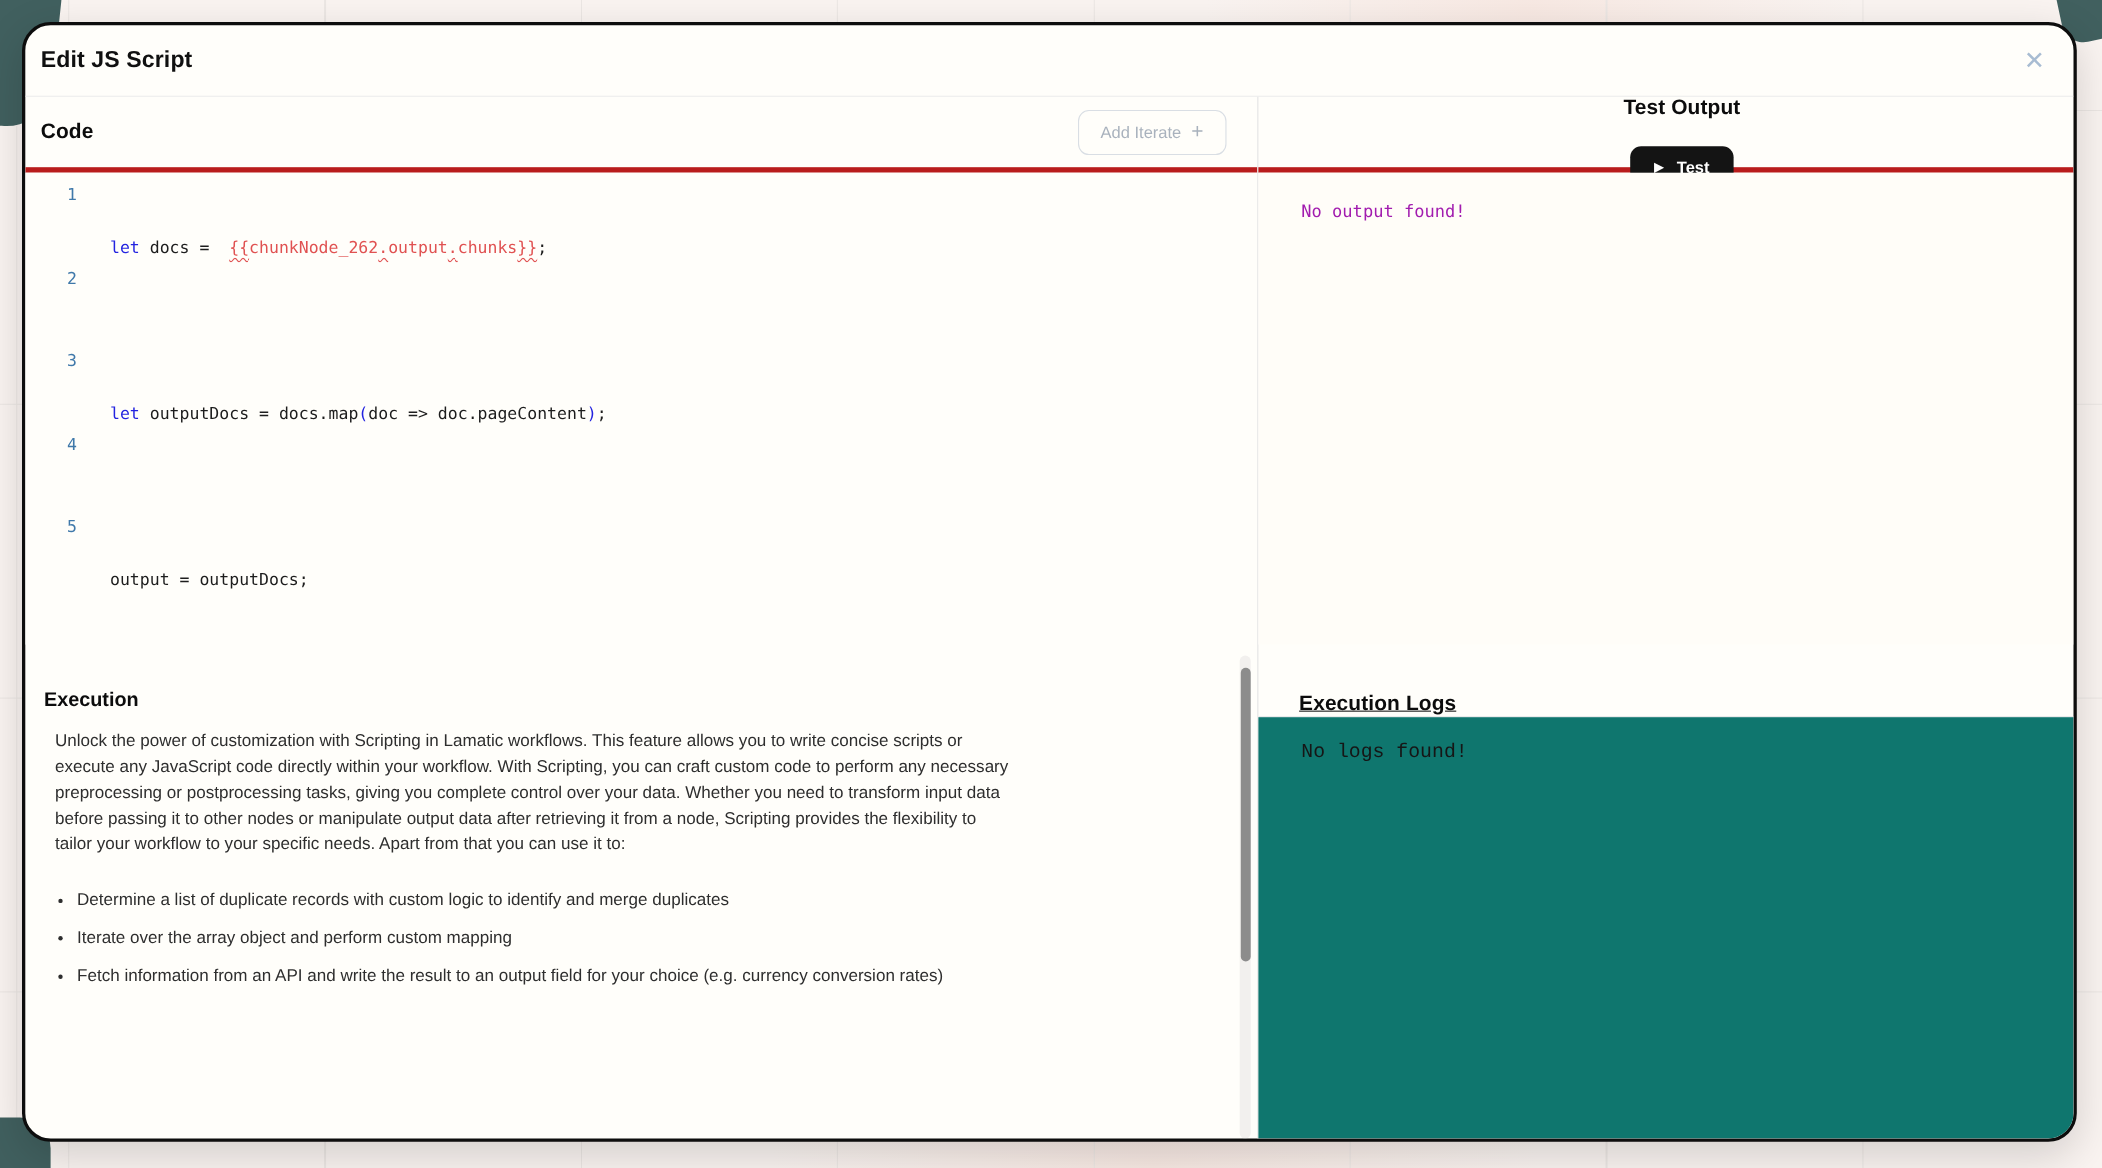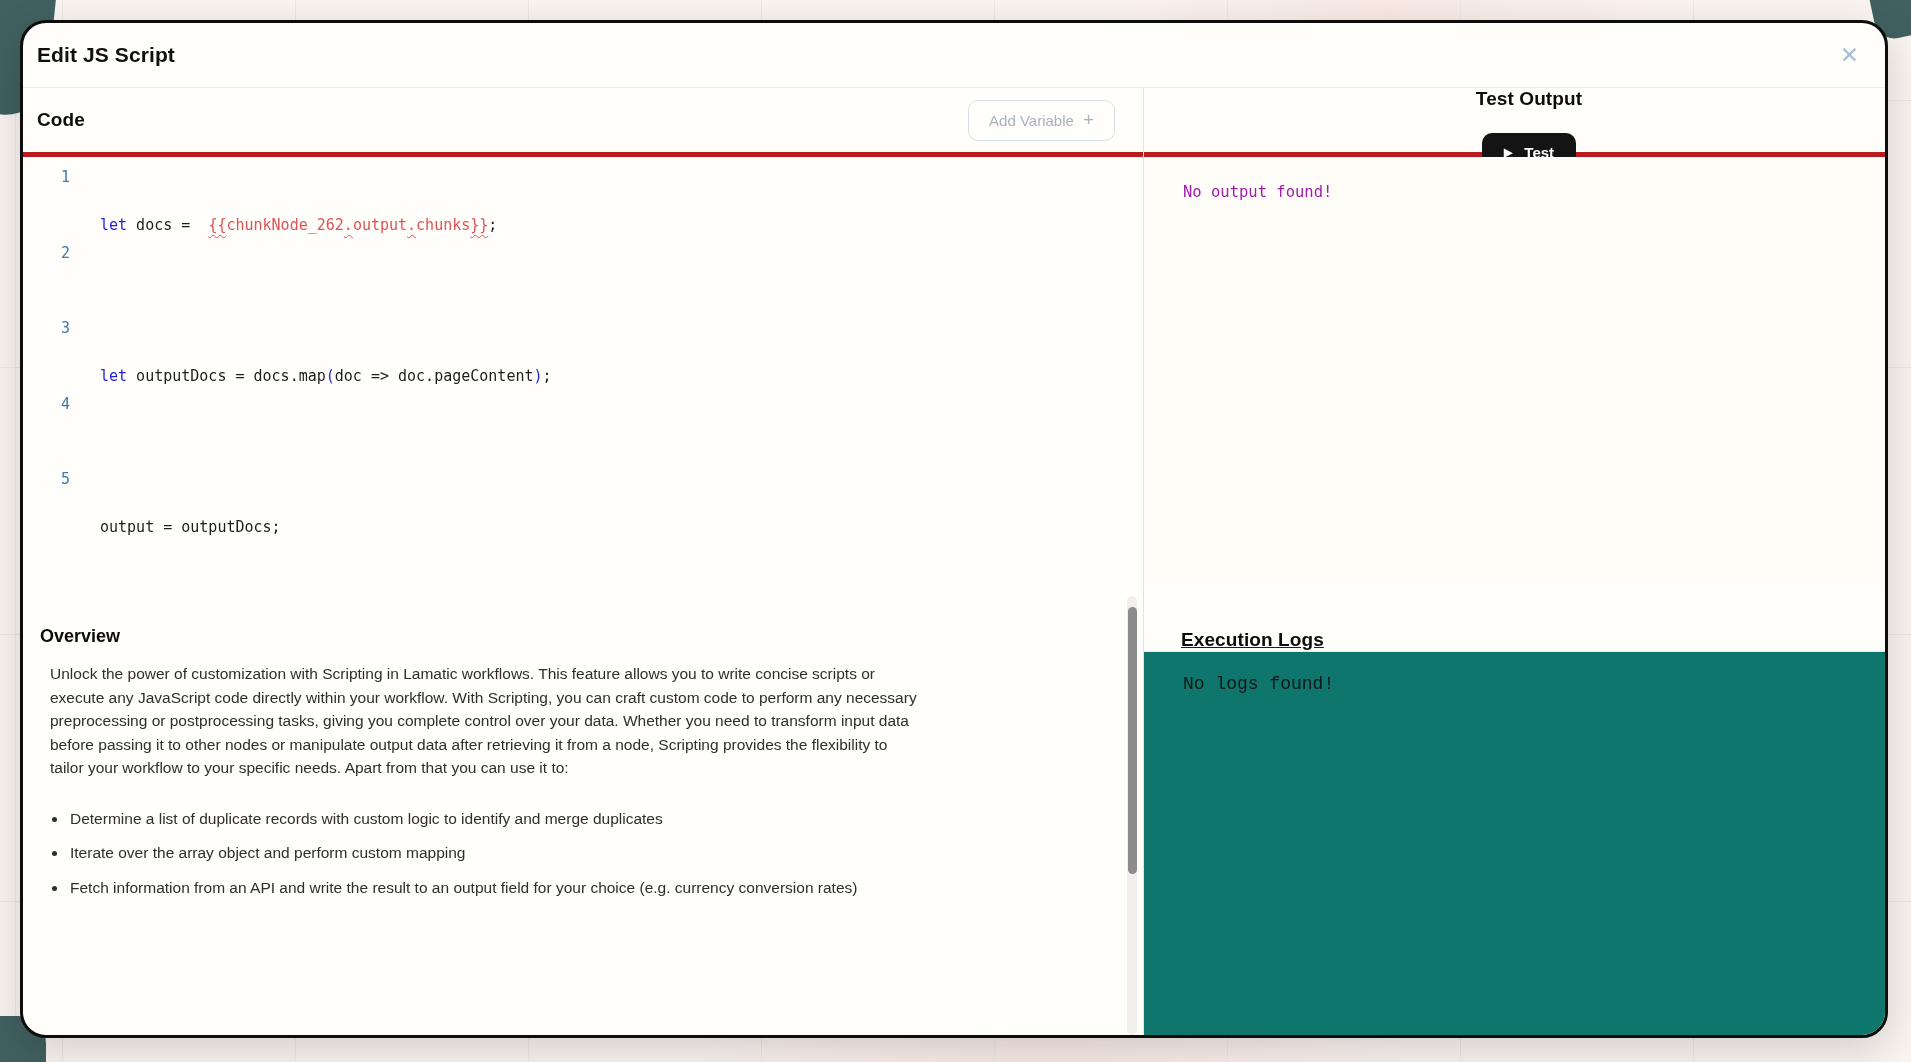--- a/index.html
+++ b/index.html
@@ -174,36 +174,36 @@
     <button class="close-btn">✕</button>
   </div>
 
   <div class="modal-body">
 
     <div class="left-col">
 
       <div class="section-header">
         <div class="section-heading">Code</div>
         <button class="add-var-btn">
-          <span>Add Variable</span>
+          <span>Add Iterate</span>
           <span class="plus">+</span>
         </button>
       </div>
 
       <div class="code-editor" id="code-lines">
           <div class="cline"><span class="ln">1</span><span class="lcode"><span class="tok kw">let</span><span class="tok pl"> docs =  </span><span class="tok tpl wavy">{{</span><span class="tok tpl">chunkNode_262</span><span class="tok tpl wavy">.</span><span class="tok tpl">output</span><span class="tok tpl wavy">.</span><span class="tok tpl">chunks</span><span class="tok tpl wavy">}}</span><span class="tok pl">;</span></span></div>
           <div class="cline"><span class="ln">2</span><span class="lcode">&nbsp;</span></div>
           <div class="cline"><span class="ln">3</span><span class="lcode"><span class="tok kw">let</span><span class="tok pl"> outputDocs = docs.map</span><span class="tok br">(</span><span class="tok pl">doc =&gt; doc.pageContent</span><span class="tok br">)</span><span class="tok pl">;</span></span></div>
           <div class="cline"><span class="ln">4</span><span class="lcode">&nbsp;</span></div>
           <div class="cline"><span class="ln">5</span><span class="lcode"><span class="tok pl">output = outputDocs;</span></span></div>
         </div>
 
 
       <div class="docs-content">
-        <div class="docs-heading">Overview</div>
+        <div class="docs-heading">Execution</div>
         <p class="docs-paragraph">Unlock the power of customization with Scripting in Lamatic workflows. This feature allows you to write concise scripts or execute any JavaScript code directly within your workflow. With Scripting, you can craft custom code to perform any necessary preprocessing or postprocessing tasks, giving you complete control over your data. Whether you need to transform input data before passing it to other nodes or manipulate output data after retrieving it from a node, Scripting provides the flexibility to tailor your workflow to your specific needs. Apart from that you can use it to:</p>
         <ul class="docs-bullets">
           <li>Determine a list of duplicate records with custom logic to identify and merge duplicates</li>
           <li>Iterate over the array object and perform custom mapping</li>
           <li>Fetch information from an API and write the result to an output field for your choice (e.g. currency conversion rates)</li>
         </ul>
         <div class="docs-scrollbar-track">
           <div class="docs-scrollbar-thumb"></div>
         </div>
       </div>

